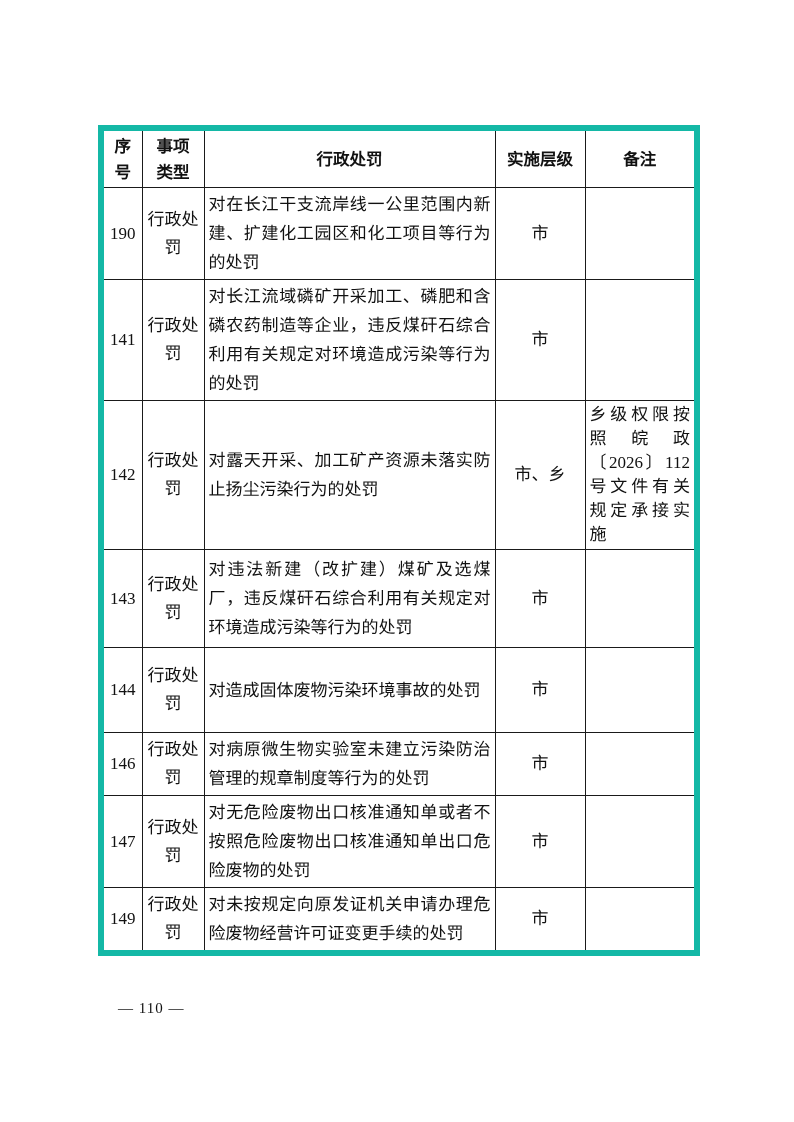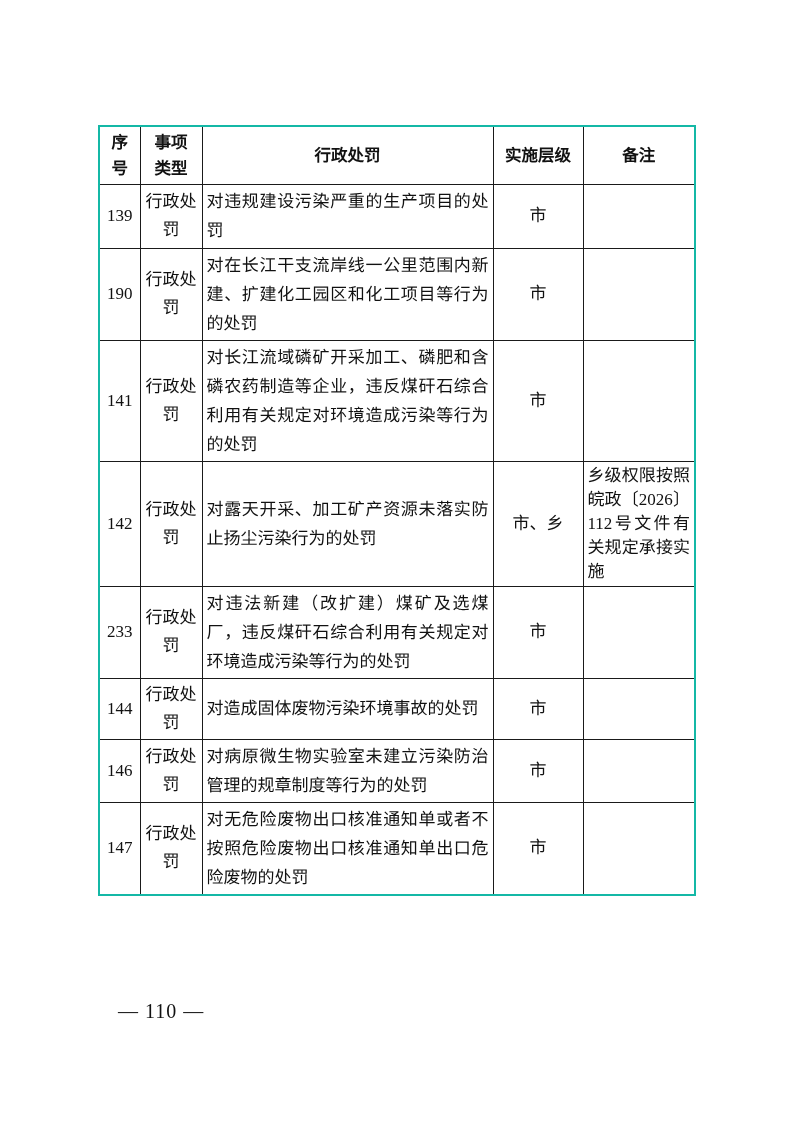--- a/index.html
+++ b/index.html
@@ -16,21 +16,21 @@
     font-family: "Liberation Serif", "DejaVu Serif", serif;
     color: #111111;
   }
   .doc-table {
     position: absolute;
     left: 98px;
     top: 125px;
     width: 596px;
     border-collapse: collapse;
     table-layout: fixed;
-    border: 2px solid #14b8a6;
+    border: 6px solid #14b8a6;
   }
   .doc-table td, .doc-table th {
     border: 1px solid #1a1a1a;
     vertical-align: middle;
     font-size: 17px;
     font-weight: normal;
     color: #111111;
     padding: 2px 4px;
     overflow: hidden;
     box-sizing: border-box;
@@ -93,21 +93,21 @@
   tbody tr:nth-child(7)  { height: 57px; }
   tbody tr:nth-child(8)  { height: 58px; margin-top: 36px; }
   tbody tr:nth-child(9)  { height: 85px; }
   tbody tr:nth-child(10) { height: 60px; }
   tbody tr:nth-child(11) { height: 64px; }
 
   .page-number {
     position: absolute;
     left: 118px;
     top: 1000px;
-    font-size: 20px;
+    font-size: 15px;
     letter-spacing: 1px;
     color: #111111;
   }
 </style>
 </head>
 <body>
 
 <div class="page">
 
   <table class="doc-table">
@@ -122,27 +122,20 @@
       <tr>
         <th>序号</th>
         <th>事项类型</th>
         <th>行政处罚</th>
         <th>实施层级</th>
         <th>备注</th>
       </tr>
     </thead>
     <tbody>
       <tr>
-        <td class="cell-no">139</td>
-        <td class="cell-type">行政处罚</td>
-        <td class="cell-name">对违规建设污染严重的生产项目的处罚</td>
-        <td class="cell-level">市</td>
-        <td class="cell-remark"></td>
-      </tr>
-      <tr>
         <td class="cell-no">190</td>
         <td class="cell-type">行政处罚</td>
         <td class="cell-name">对在长江干支流岸线一公里范围内新建、扩建化工园区和化工项目等行为的处罚</td>
         <td class="cell-level">市</td>
         <td class="cell-remark"></td>
       </tr>
       <tr>
         <td class="cell-no">141</td>
         <td class="cell-type">行政处罚</td>
         <td class="cell-name">对长江流域磷矿开采加工、磷肥和含磷农药制造等企业，违反煤矸石综合利用有关规定对环境造成污染等行为的处罚</td>
@@ -150,21 +143,21 @@
         <td class="cell-remark"></td>
       </tr>
       <tr>
         <td class="cell-no">142</td>
         <td class="cell-type">行政处罚</td>
         <td class="cell-name">对露天开采、加工矿产资源未落实防止扬尘污染行为的处罚</td>
         <td class="cell-level">市、乡</td>
         <td class="cell-remark">乡级权限按照皖政〔2026〕112号文件有关规定承接实施</td>
       </tr>
       <tr>
-        <td class="cell-no">233</td>
+        <td class="cell-no">143</td>
         <td class="cell-type">行政处罚</td>
         <td class="cell-name">对违法新建（改扩建）煤矿及选煤厂，违反煤矸石综合利用有关规定对环境造成污染等行为的处罚</td>
         <td class="cell-level">市</td>
         <td class="cell-remark"></td>
       </tr>
       <tr>
         <td class="cell-no">144</td>
         <td class="cell-type">行政处罚</td>
         <td class="cell-name">对造成固体废物污染环境事故的处罚</td>
         <td class="cell-level">市</td>
@@ -177,18 +170,25 @@
         <td class="cell-level">市</td>
         <td class="cell-remark"></td>
       </tr>
       <tr>
         <td class="cell-no">147</td>
         <td class="cell-type">行政处罚</td>
         <td class="cell-name">对无危险废物出口核准通知单或者不按照危险废物出口核准通知单出口危险废物的处罚</td>
         <td class="cell-level">市</td>
         <td class="cell-remark"></td>
       </tr>
+      <tr>
+        <td class="cell-no">149</td>
+        <td class="cell-type">行政处罚</td>
+        <td class="cell-name">对未按规定向原发证机关申请办理危险废物经营许可证变更手续的处罚</td>
+        <td class="cell-level">市</td>
+        <td class="cell-remark"></td>
+      </tr>
     </tbody>
   </table>
 
   <div class="page-number">— 110 —</div>
 
 </div>
 
 </body></html>

